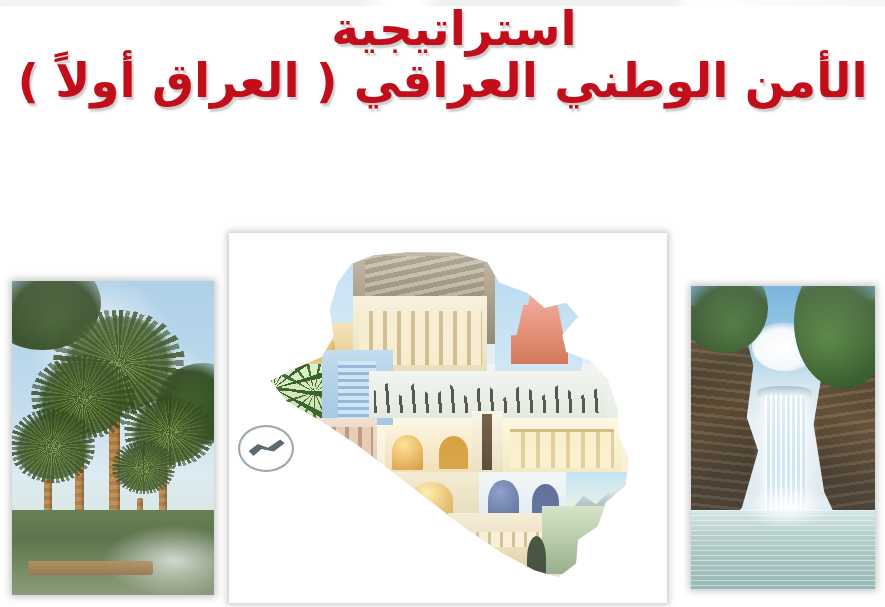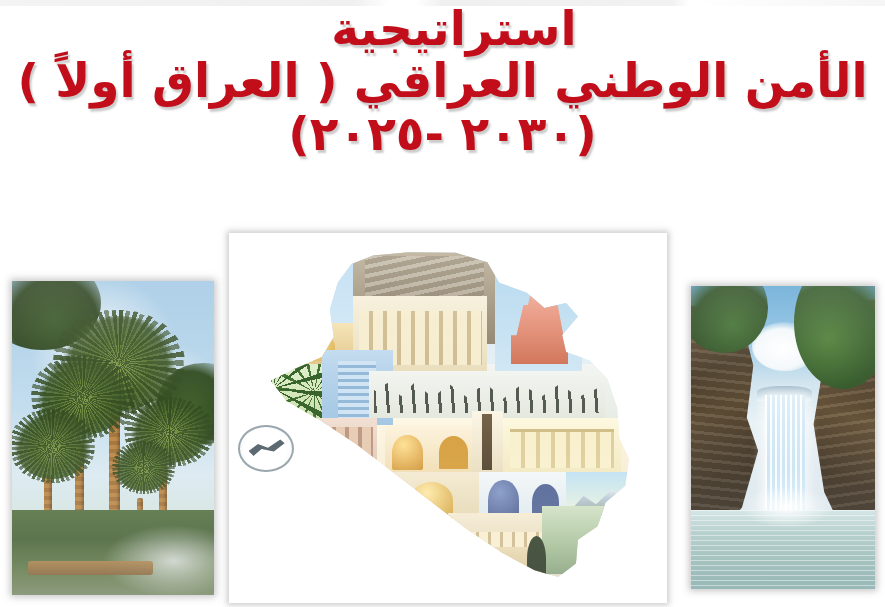--- a/index.html
+++ b/index.html
@@ -396,21 +396,20 @@
 </head>
 <body>
 
 <div id="page">
 
   <div class="scan-band"></div>
 
   <div class="title-block">
     <div class="title-line l1">استراتيجية</div>
     <div class="title-line l2">الأمن الوطني العراقي ( العراق أولاً )</div>
-    <div class="title-line l3">(٢٠٣٠ -٢٠٢٥)</div>
   </div>
 
   <div class="photo photo-left">
     <div class="photo-inner">
       <div class="sky-palms"></div>
       <div class="edge-fronds"></div>
       <div class="edge-fronds2"></div>
 
       <div class="trunk pt1-t"></div>
       <div class="fronds pt1-f"></div>

